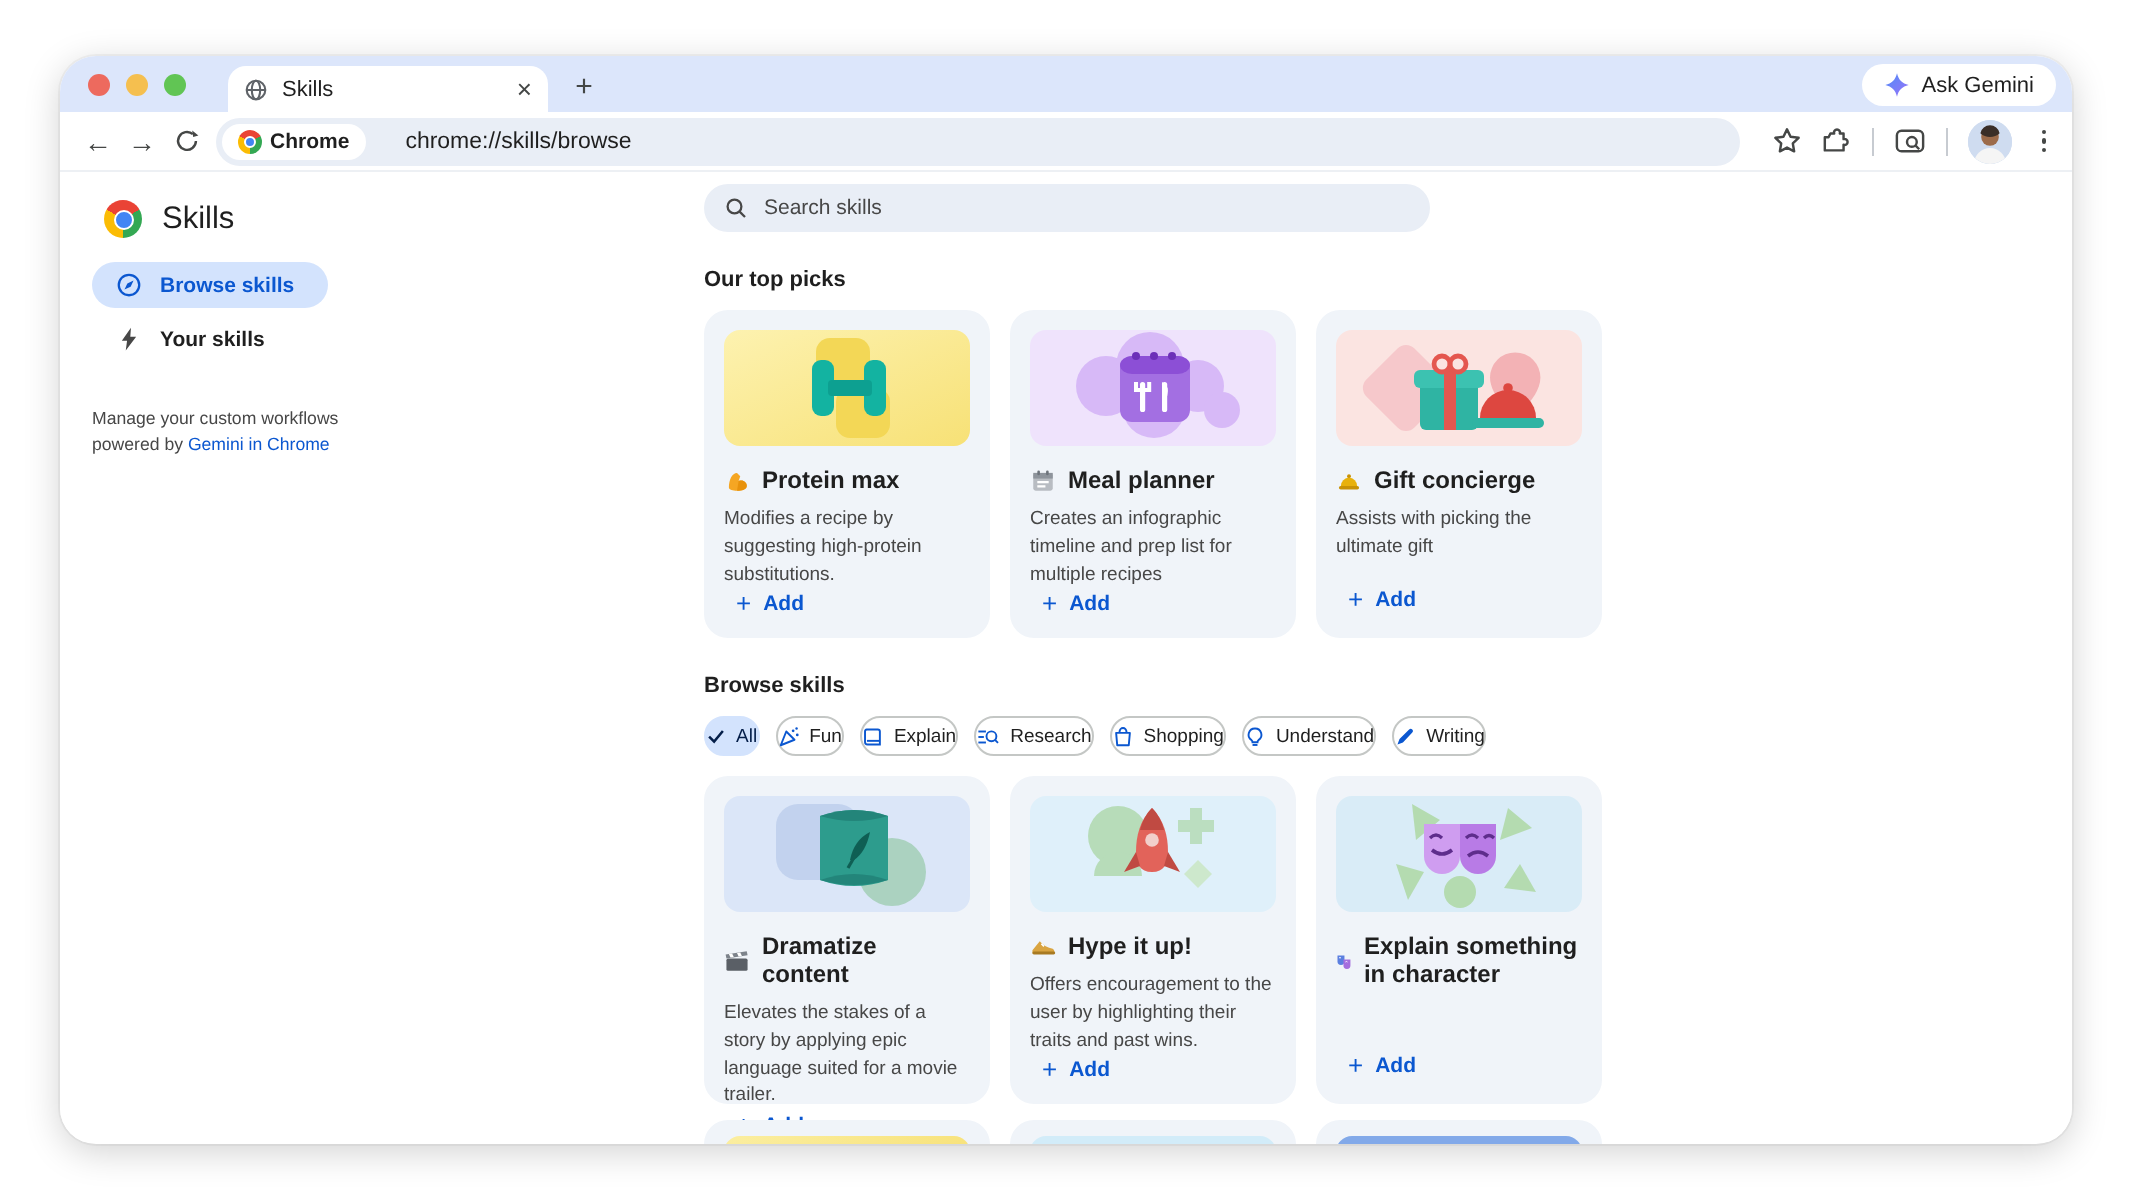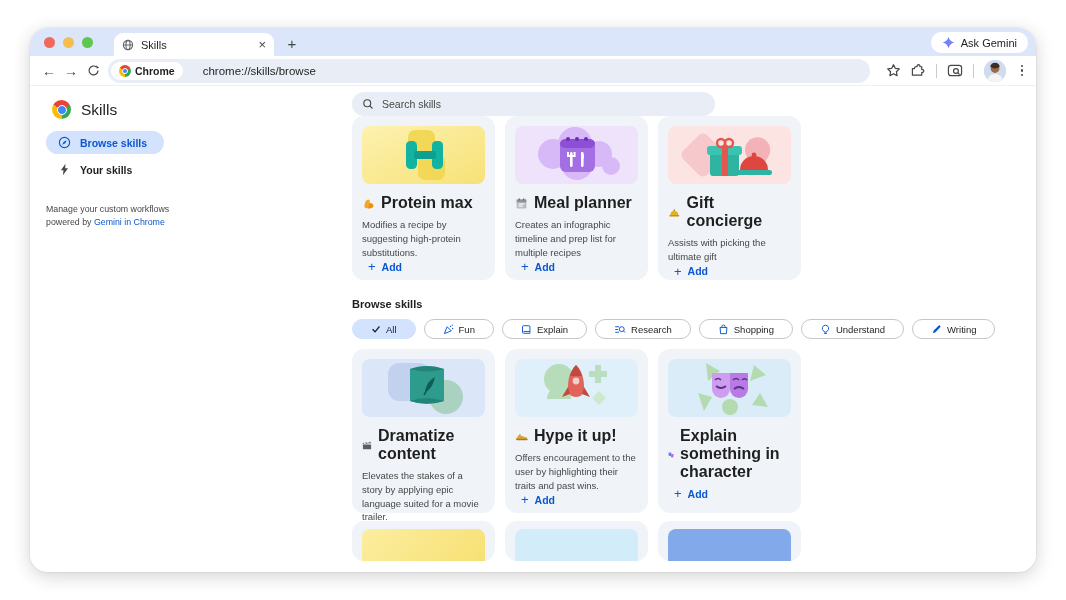--- a/index.html
+++ b/index.html
@@ -49,30 +49,30 @@
   .searchbar { width:363px; height:24px; background:#e9eef6; border-radius:12px; display:flex; align-items:center;
                gap:8px; padding:0 10px; }
   .searchbar input { border:none; outline:none; background:transparent; font-size:10.5px; color:#474747; width:300px;
                      font-family:"Liberation Sans","DejaVu Sans",sans-serif; }
   .searchbar input::placeholder { color:#474747; }
   .section-label { font-size:11px; font-weight:700; color:#1f1f1f; margin:18px 0 9px; }
   .cards { display:flex; gap:10px; }
   .card { width:143px; height:164px; background:#f0f4f9; border-radius:12px; padding:10px; display:flex; flex-direction:column; }
   .card-img { width:123px; height:58px; border-radius:8px; overflow:hidden; flex-shrink:0; }
   .card-img svg { display:block; }
-  .card-title { display:flex; align-items:center; gap:6px; margin-top:10px; font-size:16px; font-weight:700; color:#1f1f1f; }
+  .card-title { display:flex; align-items:center; gap:6px; margin-top:10px; font-size:12px; font-weight:700; color:#1f1f1f; }
   .card-desc { font-size:9.5px; line-height:1.45; color:#474747; margin-top:6px; }
   .add-btn { margin-top:auto; display:flex; align-items:center; gap:6px; background:none; border:none;
              color:#0b57d0; font-size:10.5px; font-weight:600; padding:0 0 2px 6px; cursor:pointer;
              font-family:"Liberation Sans","DejaVu Sans",sans-serif; }
   .add-btn .plus { font-size:13px; font-weight:400; }
 
   .chips { display:flex; gap:8px; margin-bottom:10px; }
   .chip { height:20px; border:1px solid #c4c7c5; border-radius:10px; background:#fff; display:flex; align-items:center;
-          gap:5px; padding:0 18px; font-size:9.5px; font-weight:500; color:#1f1f1f; cursor:default;text-align:right; }
+          gap:5px; padding:0 0; font-size:9.5px; font-weight:500; color:#1f1f1f; cursor:default;text-align:right; }
   .chip.selected { background:#d3e3fd; border-color:#d3e3fd; color:#041e49; }
 
   .partial-card { width:143px; height:40px; background:#f0f4f9; border-radius:12px; padding:8px 10px 0; }
   .partial-img { width:123px; height:32px; border-radius:8px 8px 0 0; }
 </style>
 </head>
 <body>
 
 <div class="window">
 
@@ -187,20 +187,21 @@
 
     <div class="main">
       <div class="searchbar">
         <svg width="12" height="12" viewBox="0 0 16 16">
           <circle cx="7" cy="7" r="4.6" fill="none" stroke="#474747" stroke-width="1.5"></circle>
           <line x1="10.4" y1="10.4" x2="14" y2="14" stroke="#474747" stroke-width="1.5"></line>
         </svg>
         <input type="text" placeholder="Search skills" style="">
       </div>
 
+      <div class="section-label">Our top picks</div>
 
       <div class="cards">
 
         <div class="card">
           <div class="card-img">
             <svg width="123" height="58" viewBox="0 0 123 58">
               <defs>
                   <linearGradient id="yl" x1="0" y1="0" x2="1" y2="1">
                 <stop offset="0" stop-color="#fdf2b0"></stop>
                     <stop offset="1" stop-color="#f7e176"></stop>

